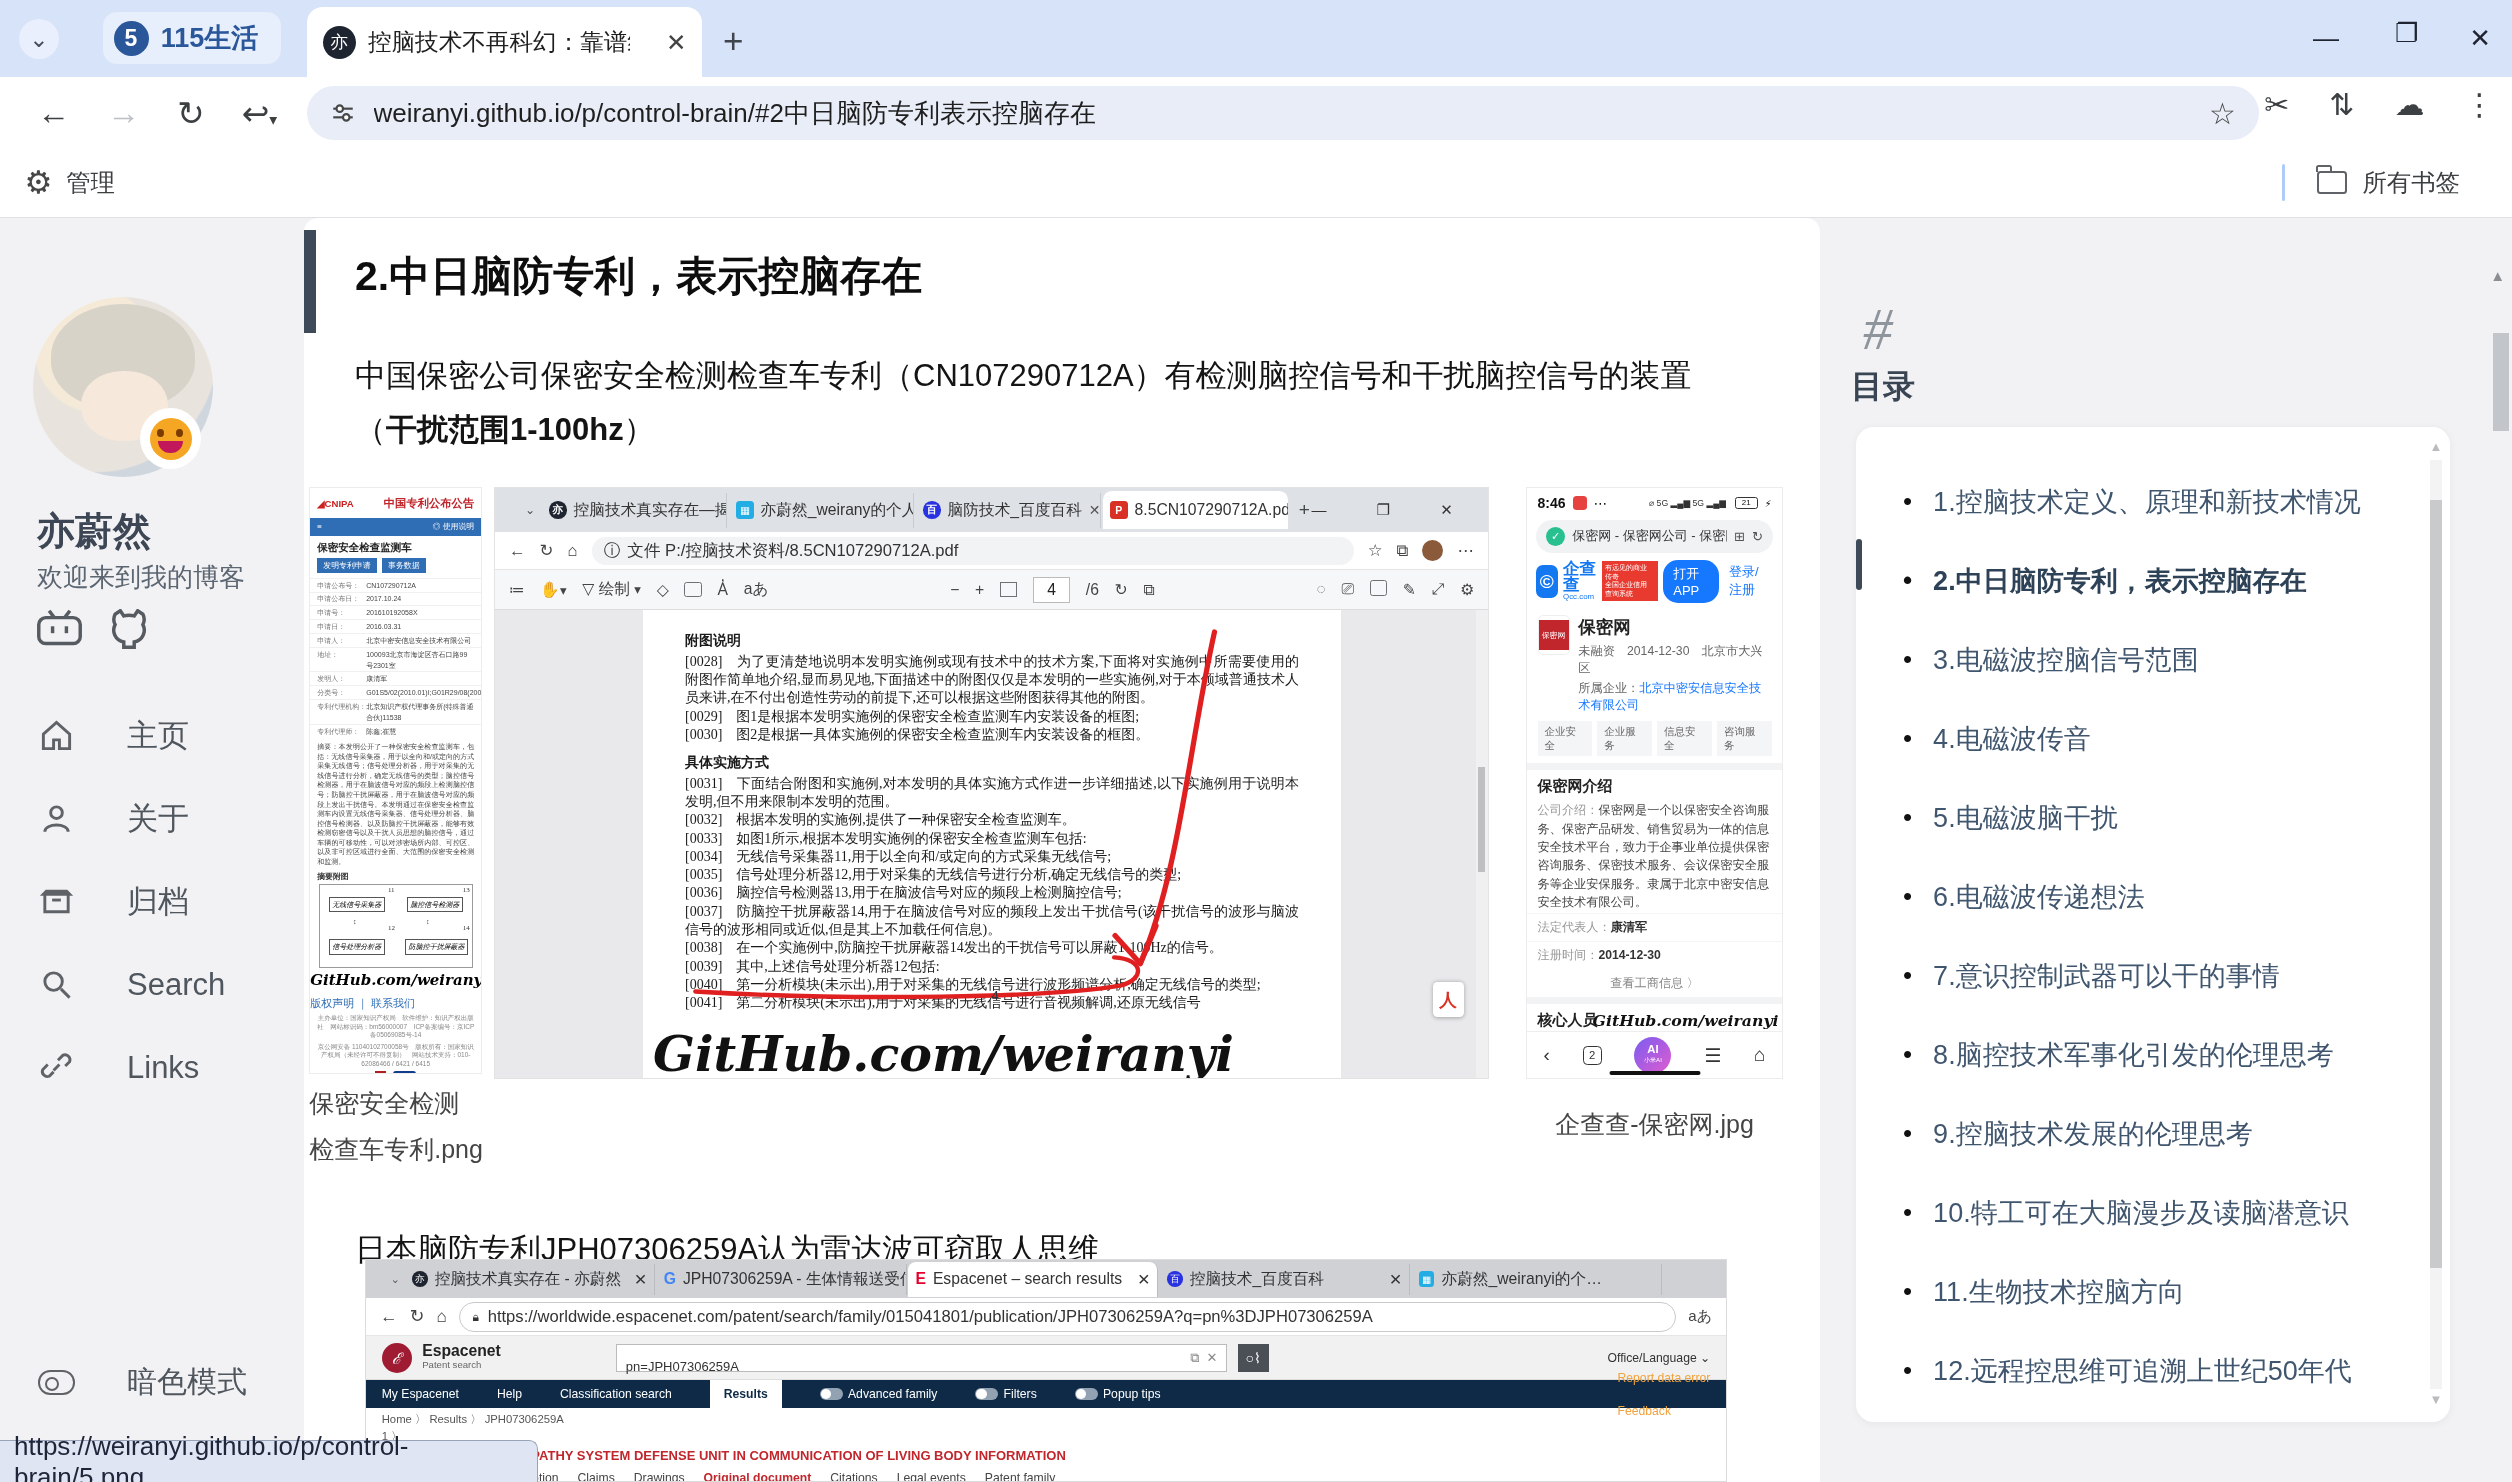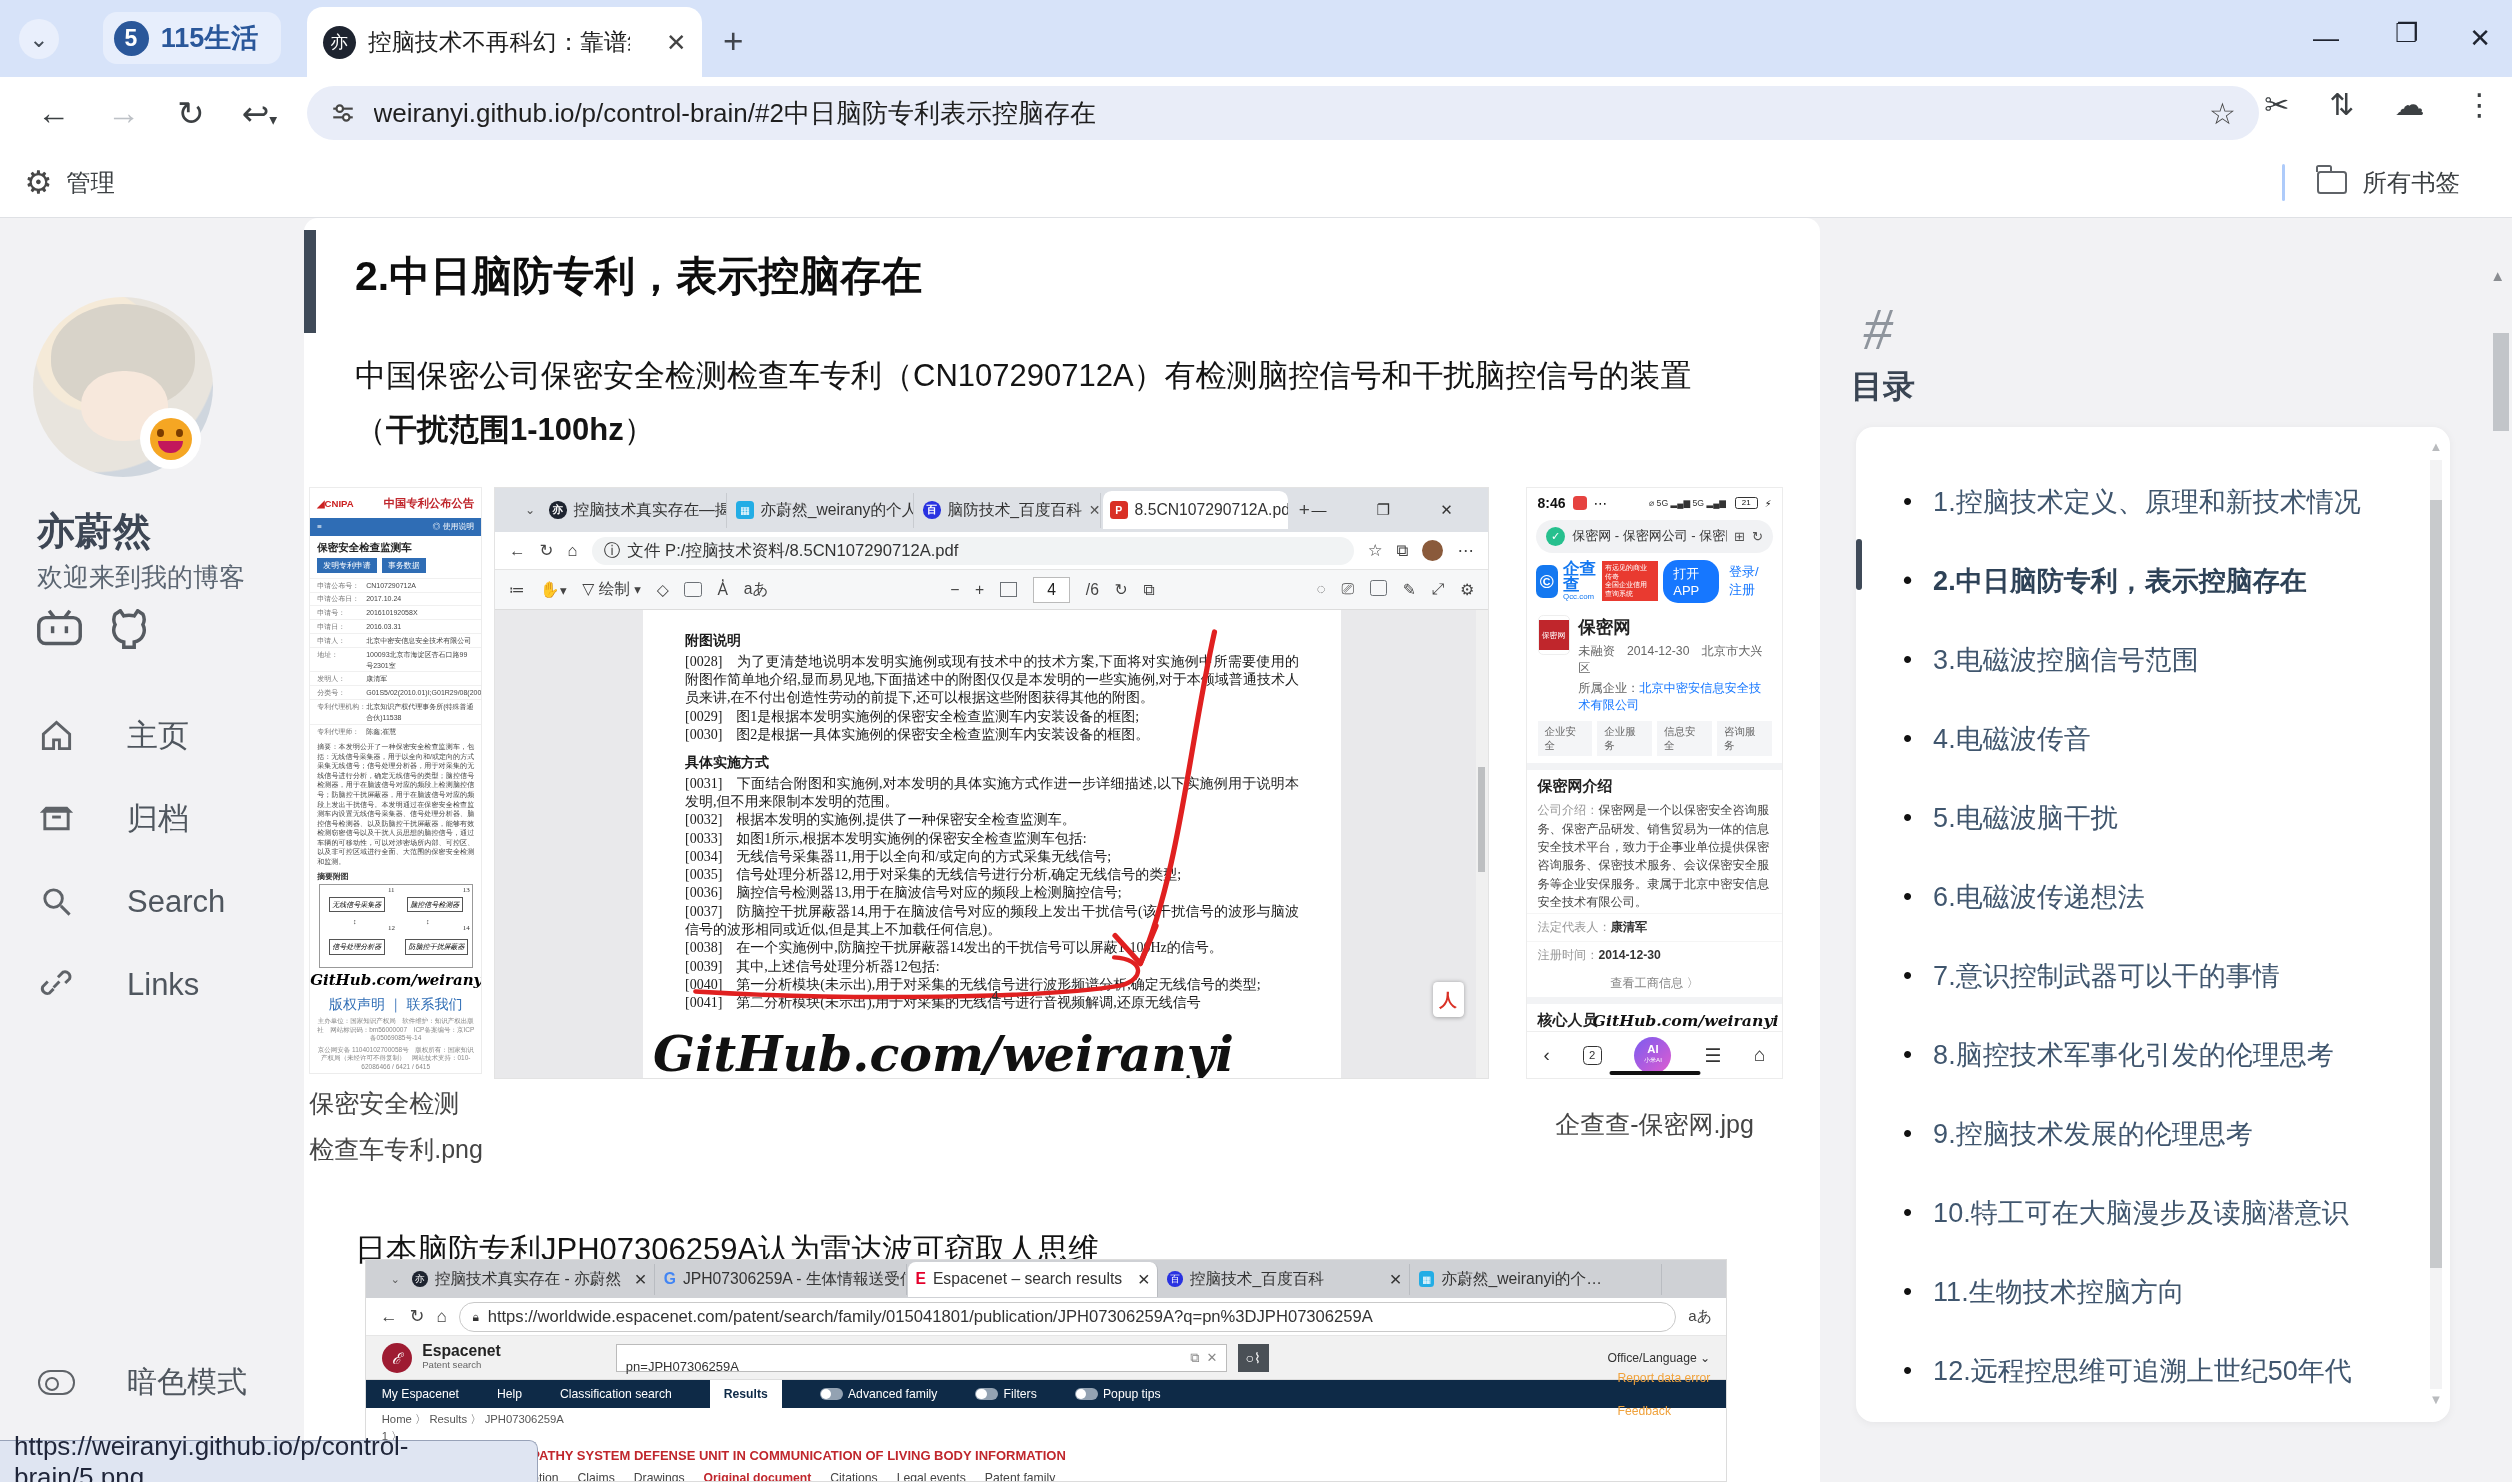--- a/index.html
+++ b/index.html
@@ -81,21 +81,21 @@
   .f1 .btn { background:#2f6db5; color:#fff; font-size:7.9px; padding:1.7px 6.1px; }
   .f1 .row { display:flex; font-size:7px; line-height:11px; border-top:0.9px solid #f0f0f0; padding:0.9px 7px; }
   .f1 .row .k { width:49px; color:#777; flex:0 0 auto; }
   .f1 .row .v { color:#444; }
   .f1 .abs-txt { font-size:7px; color:#444; line-height:9.6px; text-align:justify; margin:4.4px 7px; }
   .f1 .figlab { font-size:7.9px; font-weight:bold; margin:1.7px 7px; color:#333; }
   .f1 .diag { border:0.9px solid #999; margin:1.7px 8.7px; height:84px; position:relative; font-family:"Liberation Serif",serif; }
   .f1 .dbox { position:absolute; border:0.9px solid #555; font-size:7px; font-style:italic; padding:1.7px 2.6px; background:#fff; }
   .f1 .dnum { position:absolute; font-size:7px; color:#333; }
   .f1 .wm { font-family:"DejaVu Serif",serif; font-style:italic; font-weight:bold; font-size:15px; text-align:center; margin-top:3.5px; }
-  .f1 .flinks { text-align:center; color:#2f6db5; font-size:14px; margin-top:7px; }
+  .f1 .flinks { color:#2f6db5; font-size:11px; margin-top:7px; }
   .f1 .ftxt { font-size:6.5px; color:#888; text-align:center; line-height:8.7px; margin:2.6px 5.2px; }
   .f1 .badges { display:flex; gap:7px; justify-content:center; margin-top:2.6px; }
 
   
   .f2 { left:190px; width:995px; height:592px; border:0.9px solid #e3e3e3; }
   .f2 .tabs { height:44px; background:#dee1e6; display:flex; align-items:center; padding-left:30px; gap:1.7px; }
   .f2 .etab { width:208px; height:35px; display:flex; align-items:center; gap:7px; font-size:15.7px; color:#333; padding:0 7px; border-right:0.9px solid #c8cbd0; white-space:nowrap; overflow:hidden; }
   .f2 .etab.on { background:#fff; border-radius:8.7px 8.7px 0 0; height:38px; border-right:none; }
   .f2 .fv { width:17.5px; height:17.5px; border-radius:50%; flex:0 0 auto; display:flex; align-items:center; justify-content:center; color:#fff; font-size:10.5px; font-weight:bold; }
   .f2 .ex { margin-left:auto; color:#555; font-size:14px; }
@@ -299,20 +299,31 @@
             <svg class="ic" width="35" height="35" viewBox="0 0 24 24">
               <path fill="none" stroke="#5f6368" stroke-width="2" d="M3 11 L12 3 L21 11 V21 H14 V15 H10 V21 H3 Z"></path>
             </svg>
           </span>
         <span>主页</span>
       </div>
       <div class="sb-item">
         <span class="sb-ic">
             <svg class="ic" width="35" height="35" viewBox="0 0 24 24">
               <g fill="none" stroke="#5f6368" stroke-width="2">
+                <circle cx="12" cy="8" r="4"></circle>
+                <path d="M4 21 C4 15 20 15 20 21"></path>
+              </g>
+            </svg>
+          </span>
+        <span>关于</span>
+      </div>
+      <div class="sb-item">
+        <span class="sb-ic">
+            <svg class="ic" width="35" height="35" viewBox="0 0 24 24">
+              <g fill="none" stroke="#5f6368" stroke-width="2">
                 <path d="M3 7 H21 L19 5 H5 Z"></path>
                 <path d="M4 7 V19 H20 V7"></path>
                 <line x1="9" y1="11" x2="15" y2="11"></line>
               </g>
             </svg>
           </span>
         <span>归档</span>
       </div>
       <div class="sb-item">
         <span class="sb-ic">

